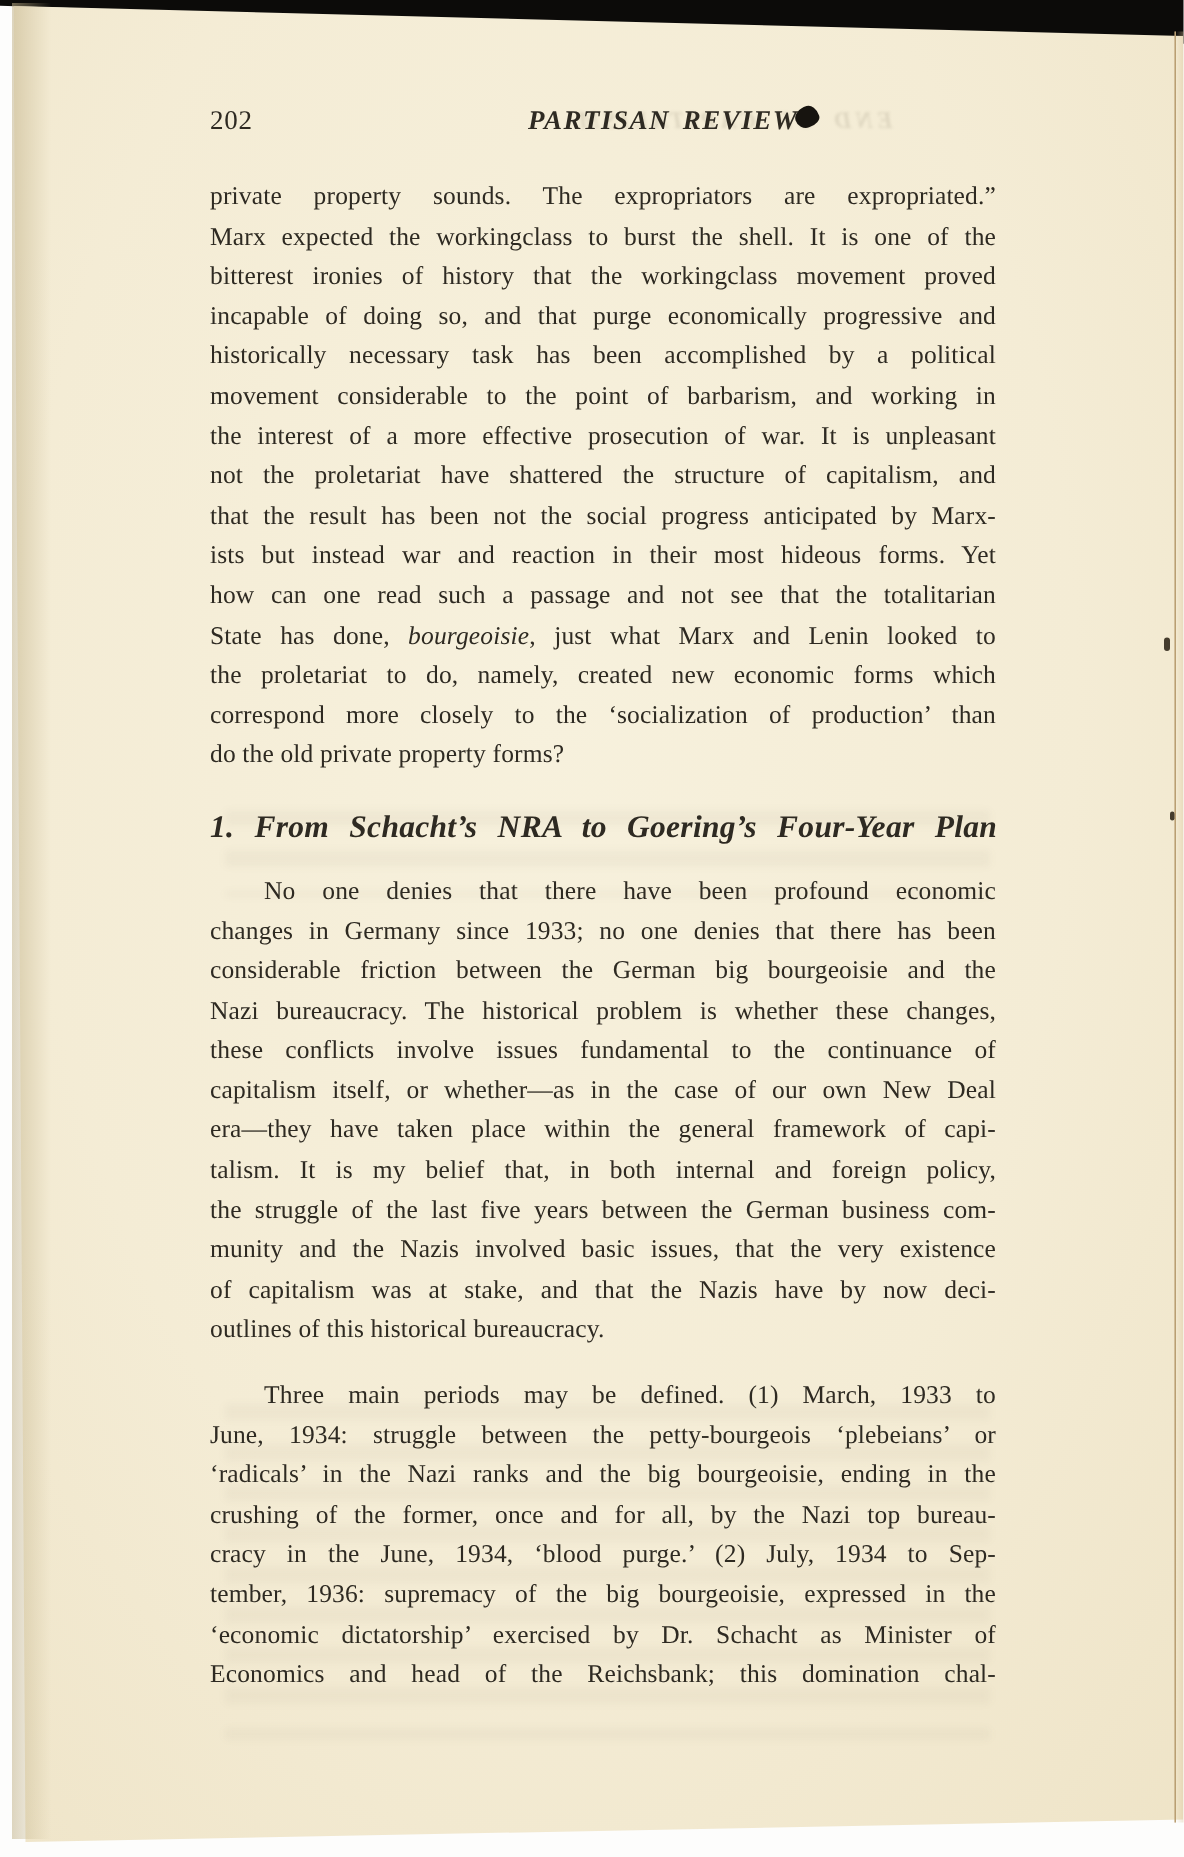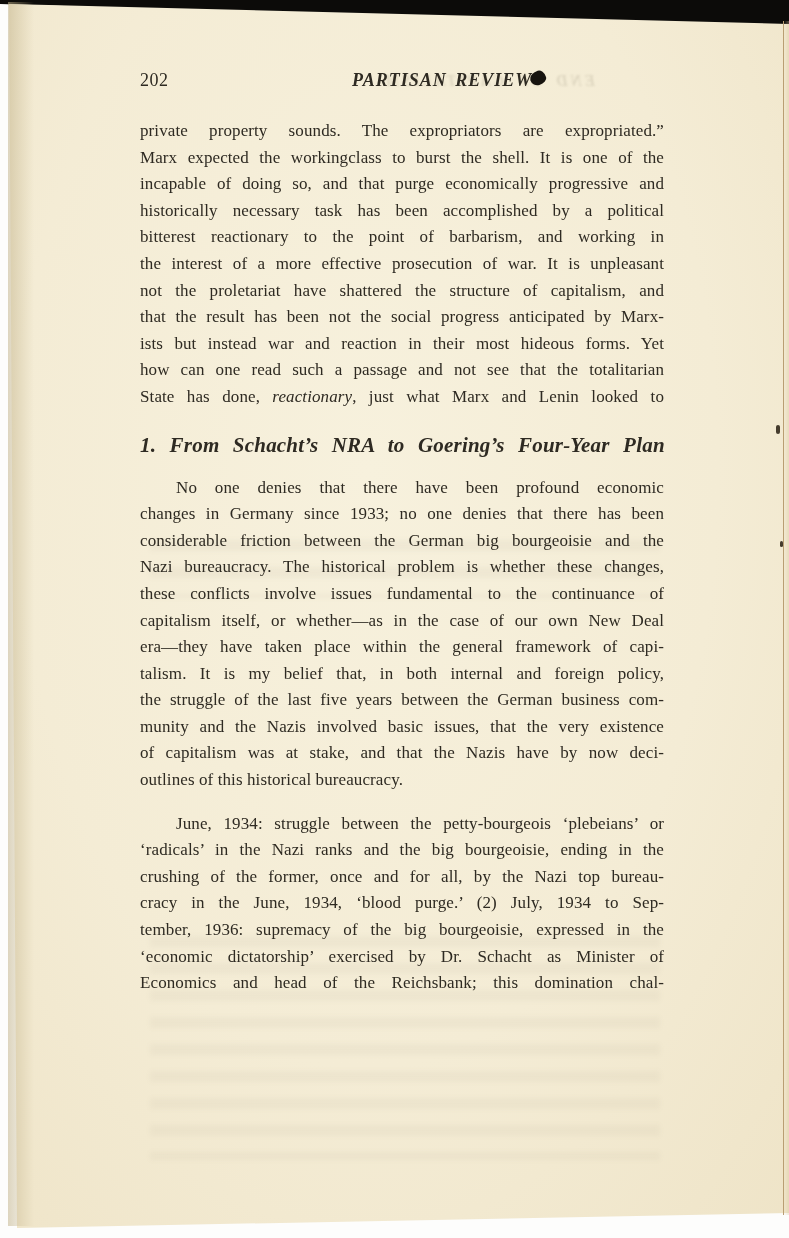--- a/index.html
+++ b/index.html
@@ -123,51 +123,58 @@
   <div class="text-col">
     <div class="header-row">
       <span class="page-num">202</span>
       <span class="running-title">PARTISAN REVIEW</span>
     </div>
 
     <div class="body-text">
       <div class="seg">
           <div class="line">private property sounds. The expropriators are expropriated.”</div>
           <div class="line">Marx expected the workingclass to burst the shell. It is one of the</div>
+          <div class="line">bitterest ironies of history that the workingclass movement proved</div>
           <div class="line">incapable of doing so, and that purge economically progressive and</div>
           <div class="line">historically necessary task has been accomplished by a political</div>
-          <div class="line">bitterest reactionary to the point of barbarism, and working in</div>
+          <div class="line">movement considerable to the point of barbarism, and working in</div>
           <div class="line">the interest of a more effective prosecution of war. It is unpleasant</div>
           <div class="line">not the proletariat have shattered the structure of capitalism, and</div>
           <div class="line">that the result has been not the social progress anticipated by Marx-</div>
           <div class="line">ists but instead war and reaction in their most hideous forms. Yet</div>
           <div class="line">how can one read such a passage and not see that the totalitarian</div>
         </div>
       <div class="line">
-        <span>State has done, </span><span class="italic-word">reactionary</span><span>, just what Marx and Lenin looked to</span>
+        <span>State has done, </span><span class="italic-word">bourgeoisie</span><span>, just what Marx and Lenin looked to</span>
       </div>
+      <div class="para">
+          <div class="line">the proletariat to do, namely, created new economic forms which</div>
+          <div class="line">correspond more closely to the ‘socialization of production’ than</div>
+          <div class="line">do the old private property forms?</div>
+        </div>
 
       <div class="section-heading">1. From Schacht’s NRA to Goering’s Four-Year Plan</div>
 
       <div class="para indent-first">
           <div class="line">No one denies that there have been profound economic</div>
           <div class="line">changes in Germany since 1933; no one denies that there has been</div>
           <div class="line">considerable friction between the German big bourgeoisie and the</div>
           <div class="line">Nazi bureaucracy. The historical problem is whether these changes,</div>
           <div class="line">these conflicts involve issues fundamental to the continuance of</div>
           <div class="line">capitalism itself, or whether—as in the case of our own New Deal</div>
           <div class="line">era—they have taken place within the general framework of capi-</div>
           <div class="line">talism. It is my belief that, in both internal and foreign policy,</div>
           <div class="line">the struggle of the last five years between the German business com-</div>
           <div class="line">munity and the Nazis involved basic issues, that the very existence</div>
           <div class="line">of capitalism was at stake, and that the Nazis have by now deci-</div>
           <div class="line">outlines of this historical bureaucracy.</div>
         </div>
 
       <div class="seg indent-first">
+          <div class="line">Three main periods may be defined. (1) March, 1933 to</div>
           <div class="line">June, 1934: struggle between the petty-bourgeois ‘plebeians’ or</div>
           <div class="line">‘radicals’ in the Nazi ranks and the big bourgeoisie, ending in the</div>
           <div class="line">crushing of the former, once and for all, by the Nazi top bureau-</div>
           <div class="line">cracy in the June, 1934, ‘blood purge.’ (2) July, 1934 to Sep-</div>
           <div class="line">tember, 1936: supremacy of the big bourgeoisie, expressed in the</div>
           <div class="line">‘economic dictatorship’ exercised by Dr. Schacht as Minister of</div>
           <div class="line">Economics and head of the Reichsbank; this domination chal-</div>
         </div>
     </div>
   </div>

